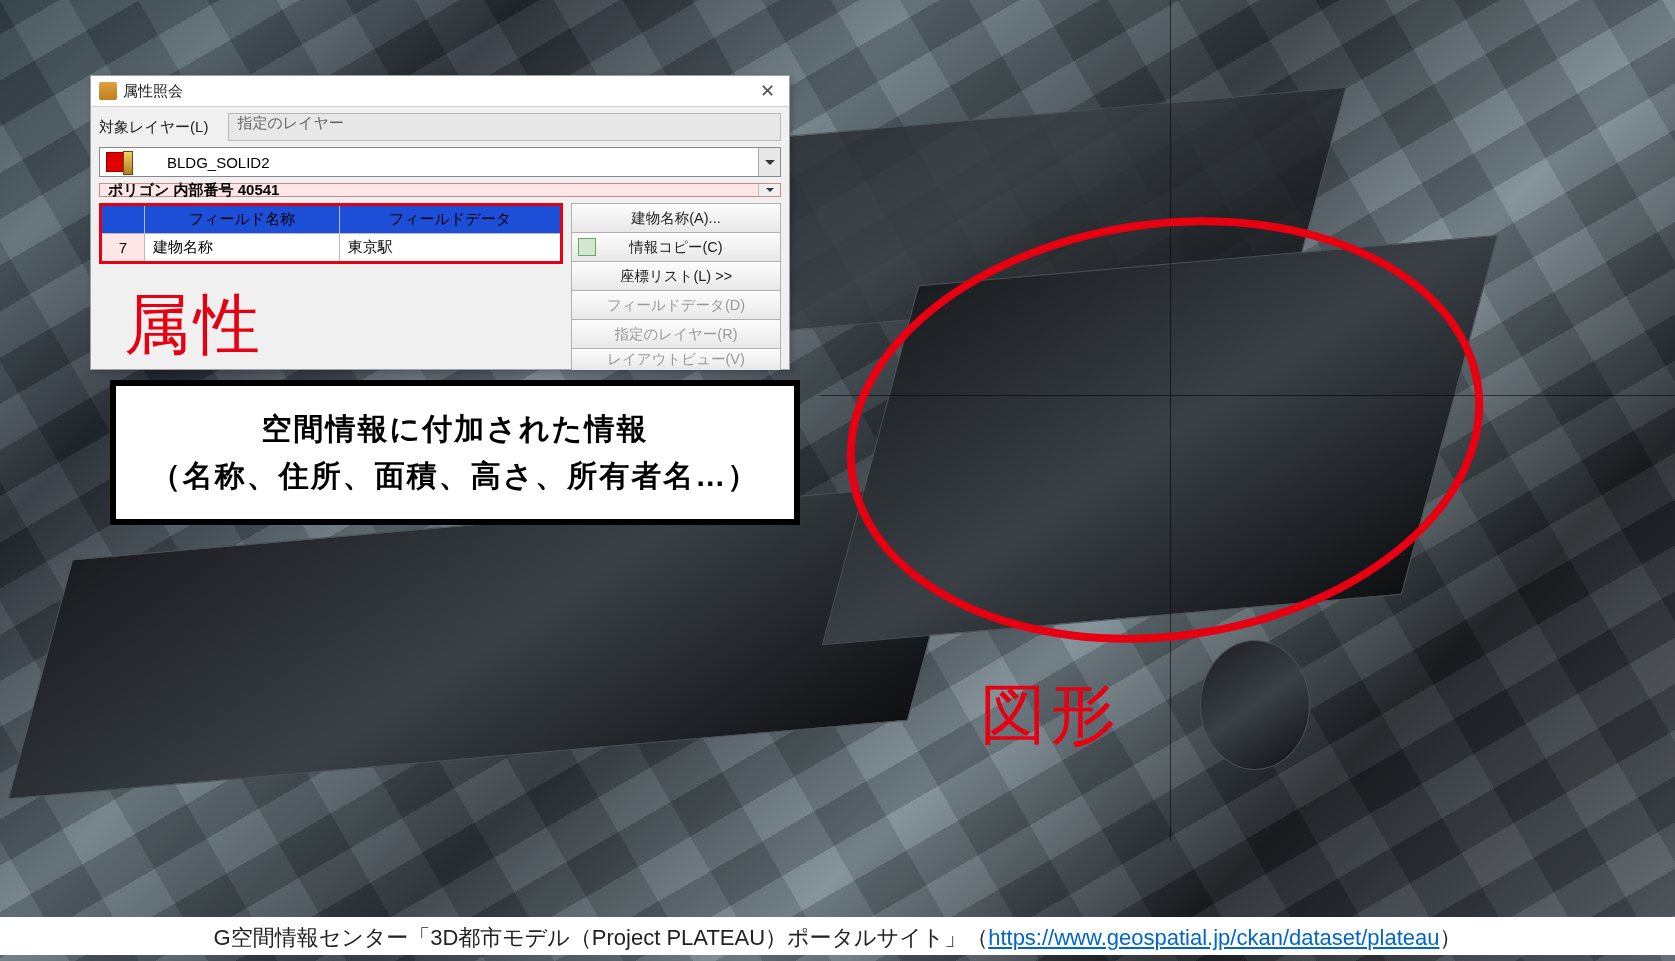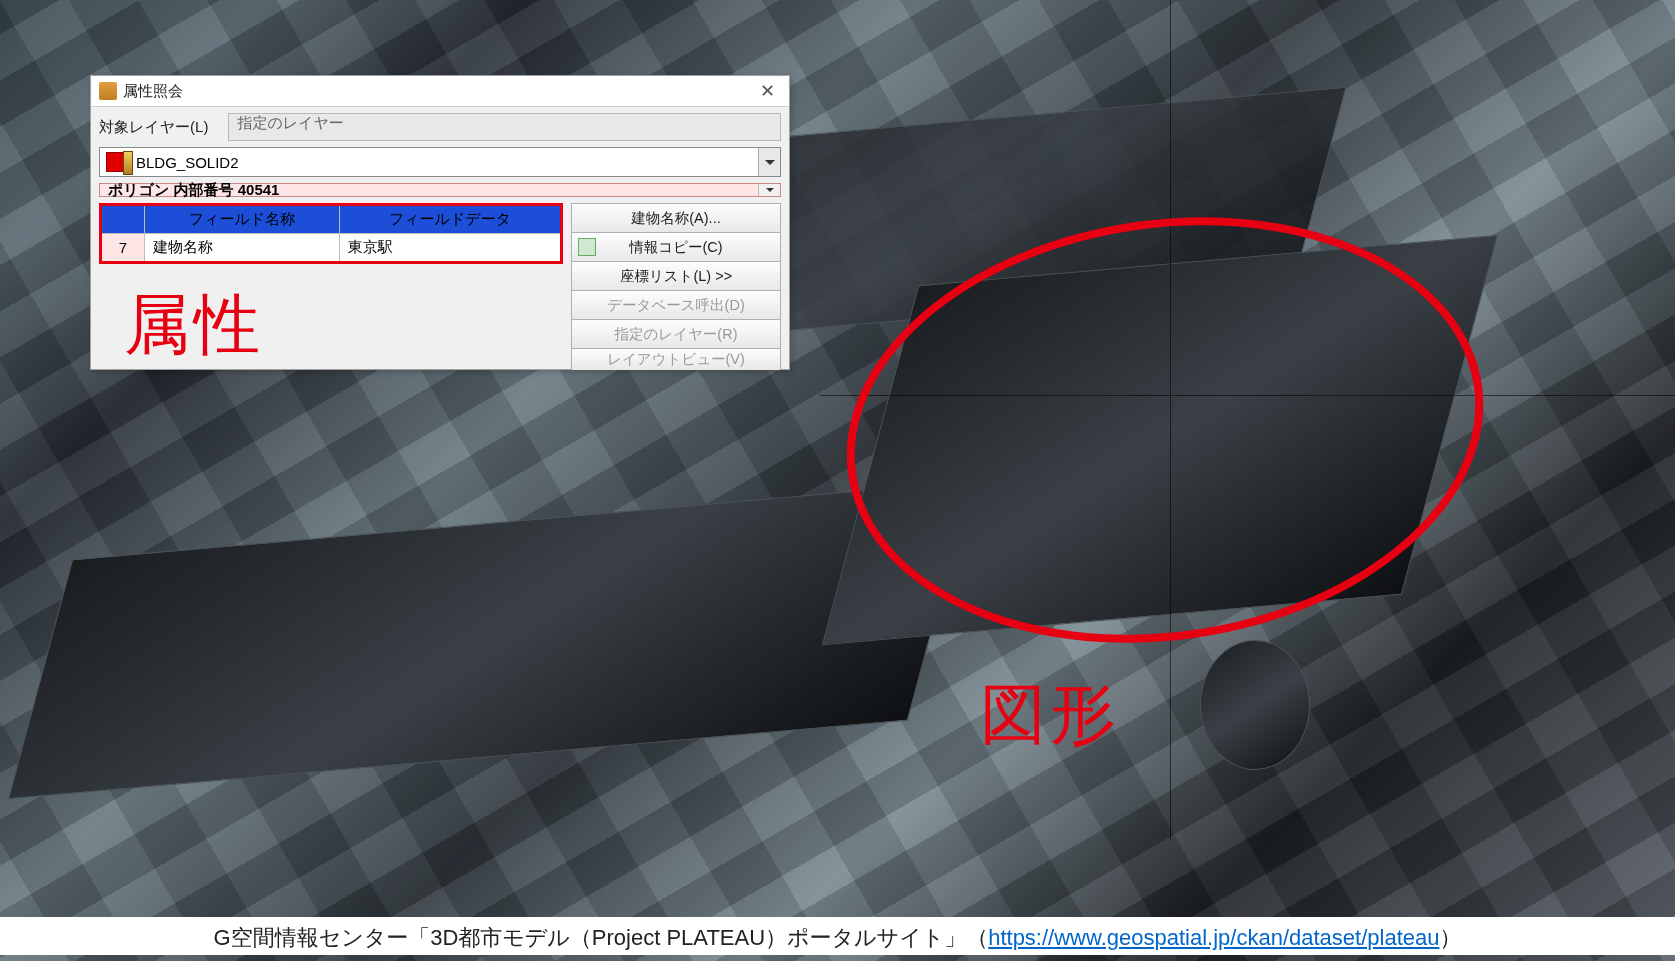--- a/index.html
+++ b/index.html
@@ -75,20 +75,21 @@
   }
 
   .layer-dd {
     margin: 0 8px 6px 8px;
     height: 30px;
     background: #fff;
     border: 1px solid #888;
     display: flex; align-items: center;
     padding: 12px 6px;
     position: relative;
+    gap: 31px;
   }
   .layer-icon {
     width: 24px; height: 20px;
     background: #e00000;
     border: 1px solid #900;
     margin-right: 6px;
     position: relative;
   }
   .layer-icon::after {
     content: ""; position: absolute; right: -4px; top: -2px;
@@ -266,33 +267,37 @@
           <span>建物名称(A)...</span>
         </div>
         <div class="btn">
           <span class="left-icon"></span>
           <span>情報コピー(C)</span>
         </div>
         <div class="btn">
           <span>座標リスト(L) &gt;&gt;</span>
         </div>
         <div class="btn disabled">
-          <span>データベース呼出(D)</span>
+          <span>フィールドデータ(D)</span>
         </div>
         <div class="btn disabled">
           <span>指定のレイヤー(R)</span>
         </div>
         <div class="btn disabled" style="border-bottom:none; height:22px; overflow:hidden;">
           <span>レイアウトビュー(V)</span>
         </div>
       </div>
     </div>
   </div>
 
   <div class="big-red lbl-attr">属性</div>
   <div class="big-red lbl-shape">図形</div>
 
+  <div class="caption-box">
+    <div>空間情報に付加された情報</div>
+    <div>（名称、住所、面積、高さ、所有者名…）</div>
+  </div>
 
   <div class="citation">
     <span>G空間情報センター「3D都市モデル（Project PLATEAU）ポータルサイト」（</span><a href="#">https://www.geospatial.jp/ckan/dataset/plateau</a><span>）</span>
   </div>
 
 </div>
 
 </body></html>

